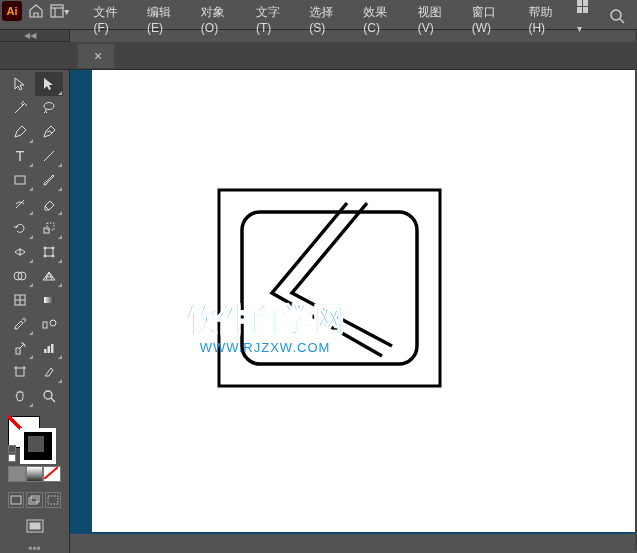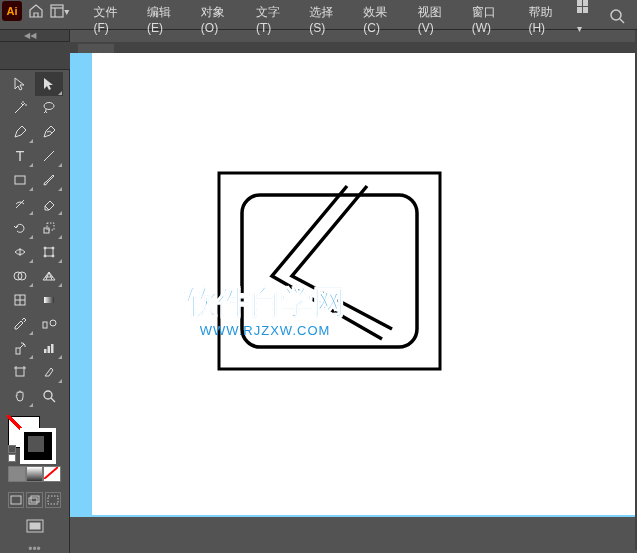--- a/index.html
+++ b/index.html
@@ -41,21 +41,21 @@
 .color-mode-row { display: flex; gap: 0; }
 .color-mode { width: 18px; height: 16px; border: 1px solid #777; cursor: pointer; display: flex; align-items: center; justify-content: center; }
 
 .draw-mode-row { display: flex; justify-content: center; gap: 2px; padding: 4px 8px; }
 .draw-mode { width: 18px; height: 16px; border: 1px solid #777; cursor: pointer; background: #535353; display: flex; align-items: center; justify-content: center; }
 
 .bottom-tools { padding: 4px 8px; display: flex; gap: 2px; justify-content: center; }
 .bottom-tool { width: 24px; height: 20px; cursor: pointer; display: flex; align-items: center; justify-content: center; }
 .expand-dots { text-align: center; color: #999; font-size: 12px; padding-top: 2px; cursor: pointer; }
 
-.canvas-area { position: absolute; left: 70px; top: 53px; width: 567px; height: 464px; background: #7dd3fc; }
+.canvas-area { position: absolute; left: 70px; top: 70px; width: 567px; height: 464px; background: #0c4a6e; }
 .artboard { position: absolute; left: 22px; top: 0; width: 543px; height: 462px; background: #fff; }
 .artwork { position: absolute; left: 125px; top: 118px; }
 .watermark { position: absolute; left: 93px; top: 228px; }
 .watermark-main { font-size: 32px; font-weight: bold; color: #2294df; -webkit-text-stroke: 1px #fff; text-shadow: 1px 1px 0 #fff, -1px -1px 0 #fff, 1px -1px 0 #fff, -1px 1px 0 #fff; }
 .watermark-sub { font-size: 13px; font-weight: normal; color: #2294df; text-align: center; letter-spacing: 1px; margin-top: -2px; }
 
 .right-strip { position: absolute; right: 0; top: 30px; width: 2px; height: 520px; background: #434343; }
 </style>
 </head>
 <body>

